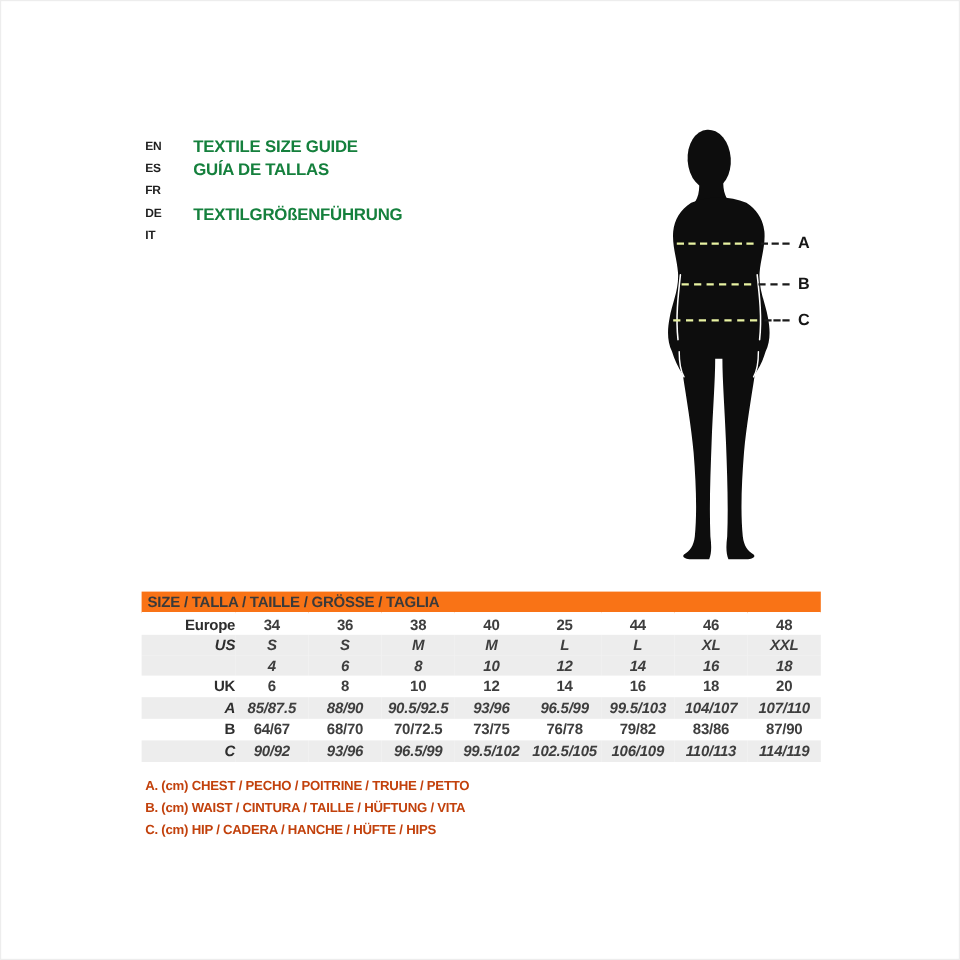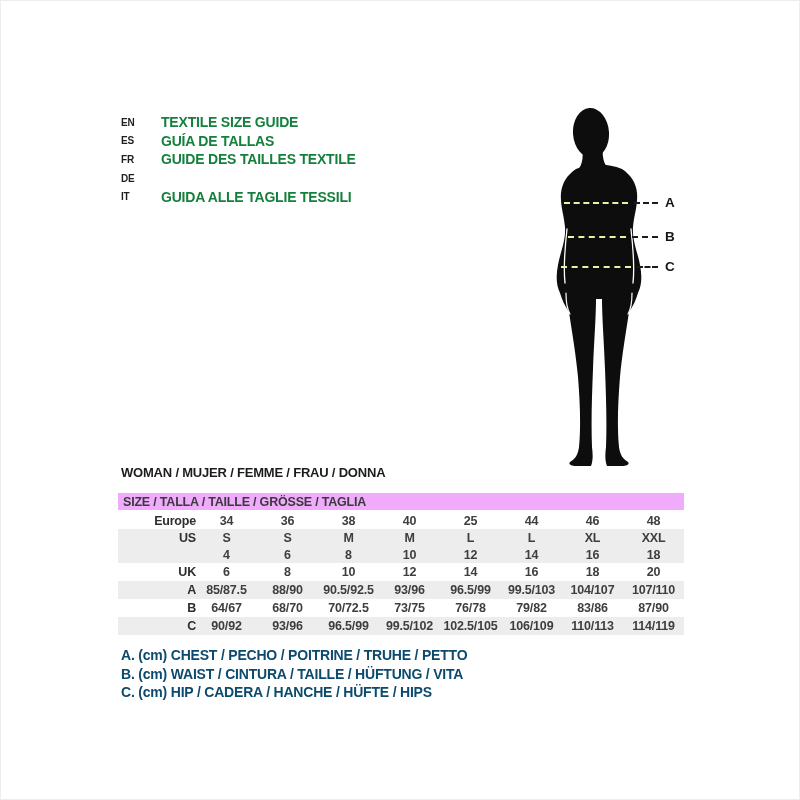--- a/index.html
+++ b/index.html
@@ -27,57 +27,56 @@
   .measure-label { position:absolute; font-size:13.5px; font-weight:700; color:#161616; }
 
   
   .section-title { position:absolute; left:120px; top:464px; font-size:13px; font-weight:700; color:#1c1c1c; white-space:nowrap; }
 
   
   .size-table { position:absolute; left:117px; top:492px; width:566px; border-collapse:collapse; table-layout:fixed; }
   .size-table col.label-col { width:78px; }
   .size-table td, .size-table th { font-size:12.5px; font-weight:700; height:18px; padding:0; vertical-align:middle; }
   .size-table th.table-head {
-    text-align:left; padding-left:5px; background:#f0abfc; color:#3a3a3a;
+    text-align:left; padding-left:5px; background:#f97316; color:#3a3a3a;
     border-bottom:2px solid #ffffff; font-size:12.5px; height:18px;
   }
   .size-table td.row-label { text-align:right; padding-left:5px; color:#2e2e2e; }
   .size-table td.cell { text-align:center; color:#3e3e3e;margin-top:27px; }
-  .size-table tr.shaded { background:#ededed; }
+  .size-table tr.shaded { background:#ededed;font-style:italic; }
   .size-table tr.sub { height:17px; }
   .size-table tr.sub td { height:17px; }
 
   
   .legend-block { position:absolute; left:120px; top:645px; }
-  .legend-line { font-size:14px; font-weight:700; color:#0c4a6e; line-height:18.5px; white-space:nowrap; }
+  .legend-line { font-size:11px; font-weight:700; color:#c2410c; line-height:18.5px; white-space:nowrap; }
 </style>
 </head>
 <body>
 
 <div class="canvas">
 
   <div class="lang-block">
     <div class="lang-row">
       <span class="lang-code">EN</span>
       <span class="lang-label">TEXTILE SIZE GUIDE</span>
     </div>
     <div class="lang-row">
       <span class="lang-code">ES</span>
       <span class="lang-label">GUÍA DE TALLAS</span>
     </div>
     <div class="lang-row">
       <span class="lang-code">FR</span>
-      <span class="lang-label">GUIDE DES TAILLES TEXTILE</span>
     </div>
     <div class="lang-row">
       <span class="lang-code">DE</span>
+      <span class="lang-label">TEXTILGRÖßENFÜHRUNG</span>
     </div>
     <div class="lang-row">
       <span class="lang-code">IT</span>
-      <span class="lang-label">GUIDA ALLE TAGLIE TESSILI</span>
     </div>
   </div>
 
   <div class="figure-wrap">
     <svg width="130" height="364" viewBox="0 0 130 364">
       <g fill="#0d0d0d">
 
         <ellipse cx="45" cy="26" rx="18" ry="25" transform="rotate(-4 45 26)"></ellipse>
 
         <path d="M36,38 C38,52 36,60 29,66 L64,64 C57,57 56,49 57,38 Z"></path>
@@ -129,21 +128,20 @@
   <div class="measure-label" style="left:664px; top:194px;">A</div>
 
   <div class="dash on-body" style="left:567px; top:235px; width:58px;"></div>
   <div class="dash off-body" style="left:631px; top:235px; width:26px;"></div>
   <div class="measure-label" style="left:664px; top:228px;">B</div>
 
   <div class="dash on-body" style="left:560px; top:265px; width:70px;"></div>
   <div class="dash off-body" style="left:636px; top:265px; width:21px;"></div>
   <div class="measure-label" style="left:664px; top:258px;">C</div>
 
-  <div class="section-title">WOMAN / MUJER / FEMME / FRAU / DONNA</div>
 
   <table class="size-table">
     <colgroup>
       <col class="label-col">
         <col>
         <col>
         <col>
         <col>
         <col>
         <col>

